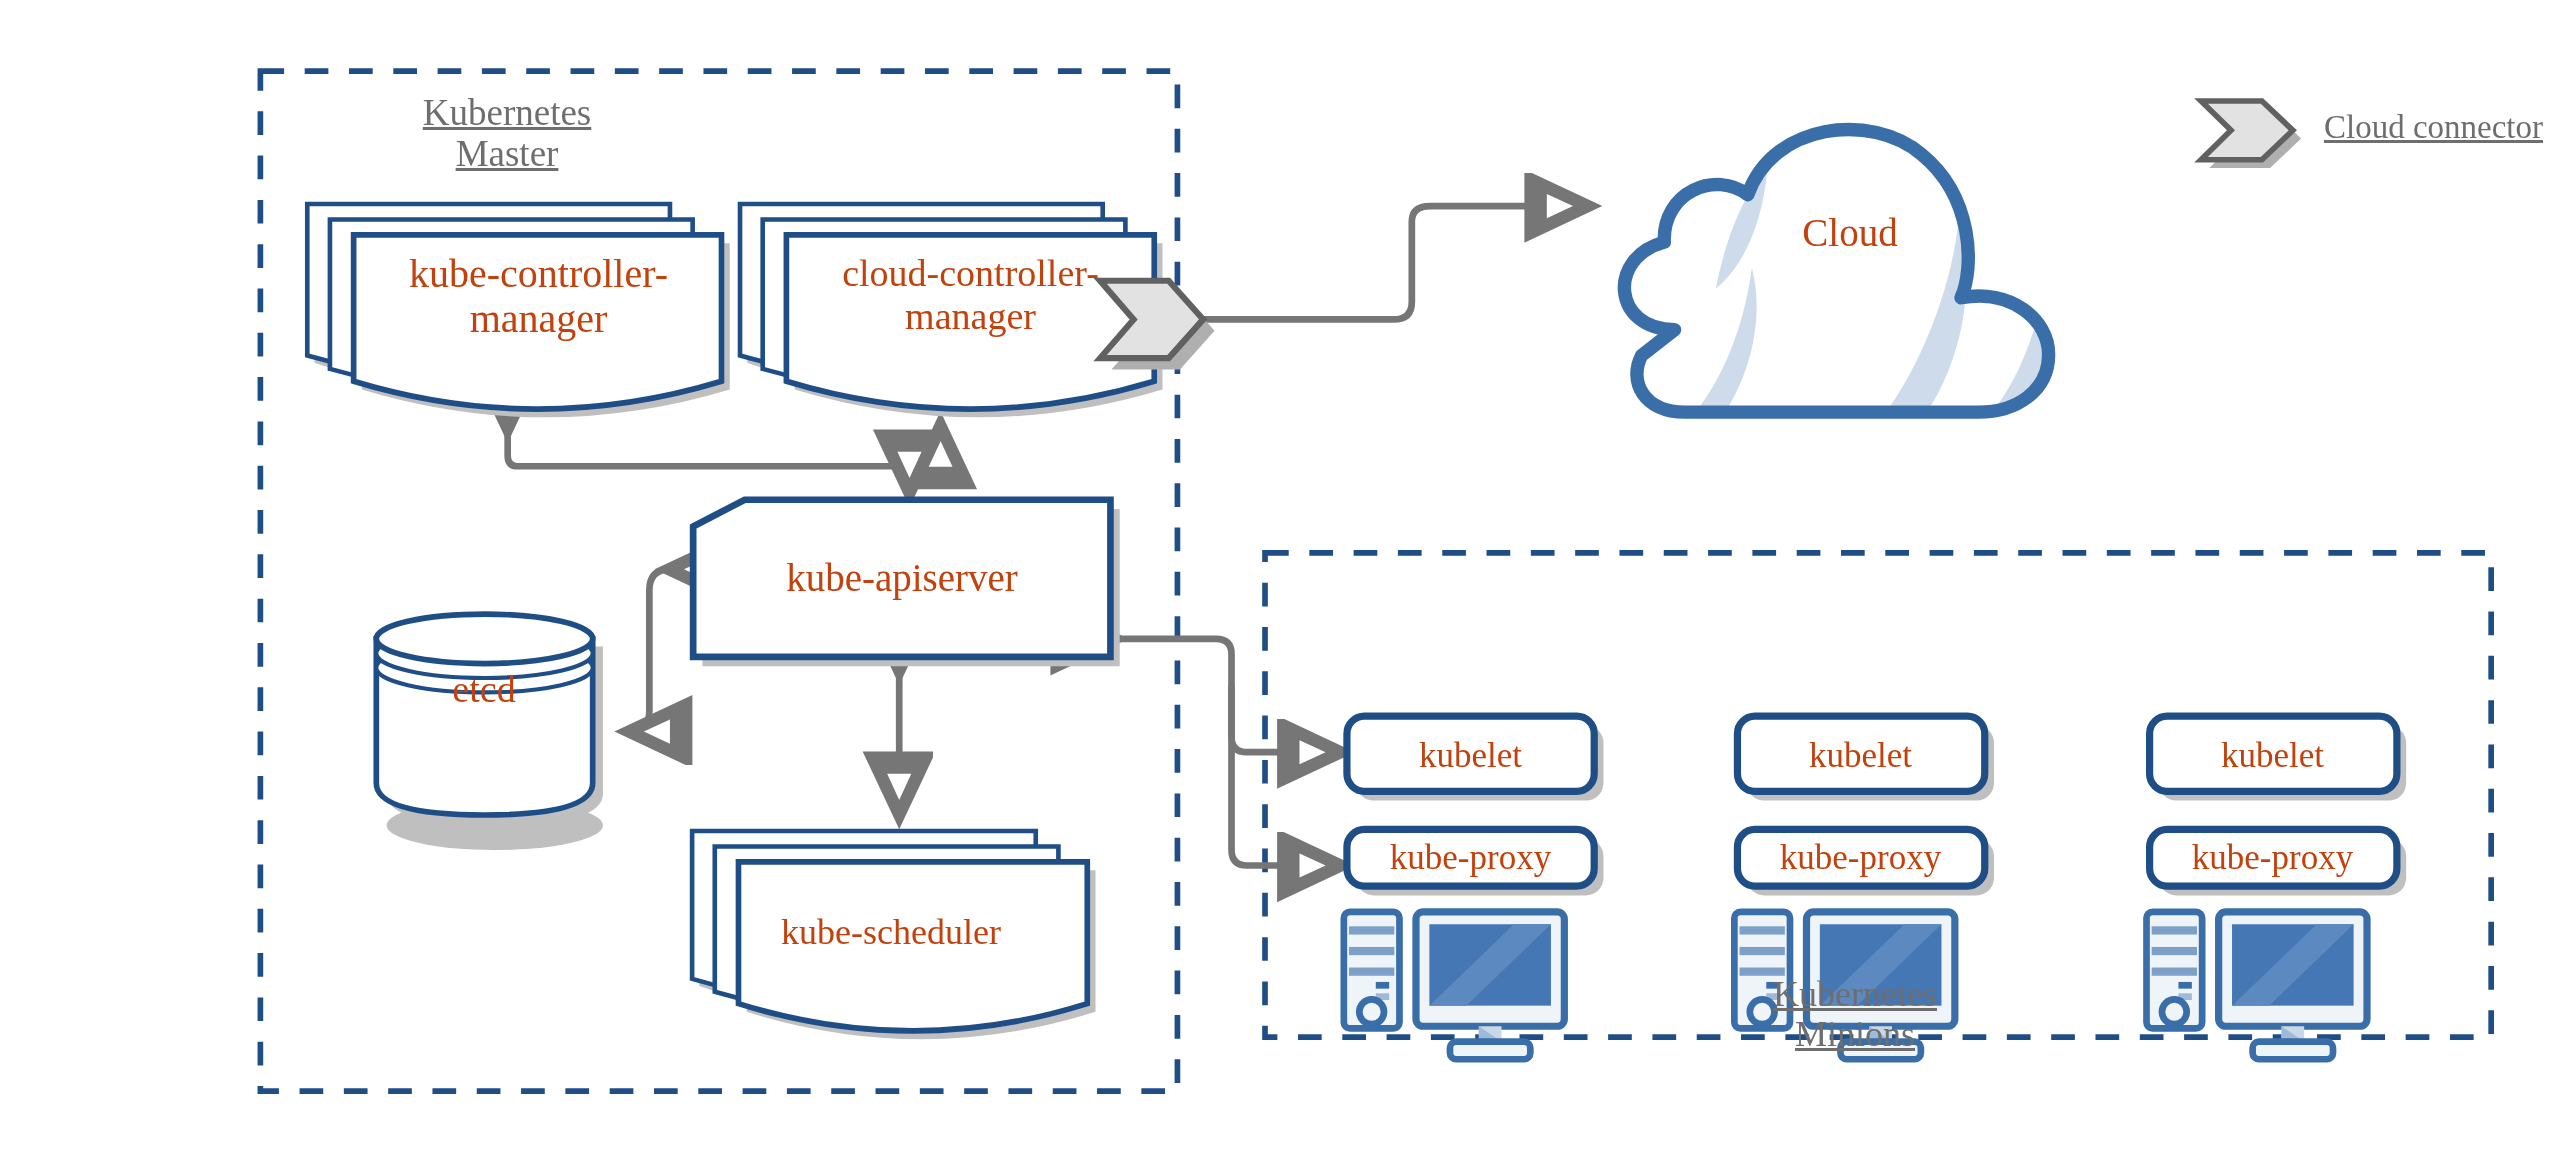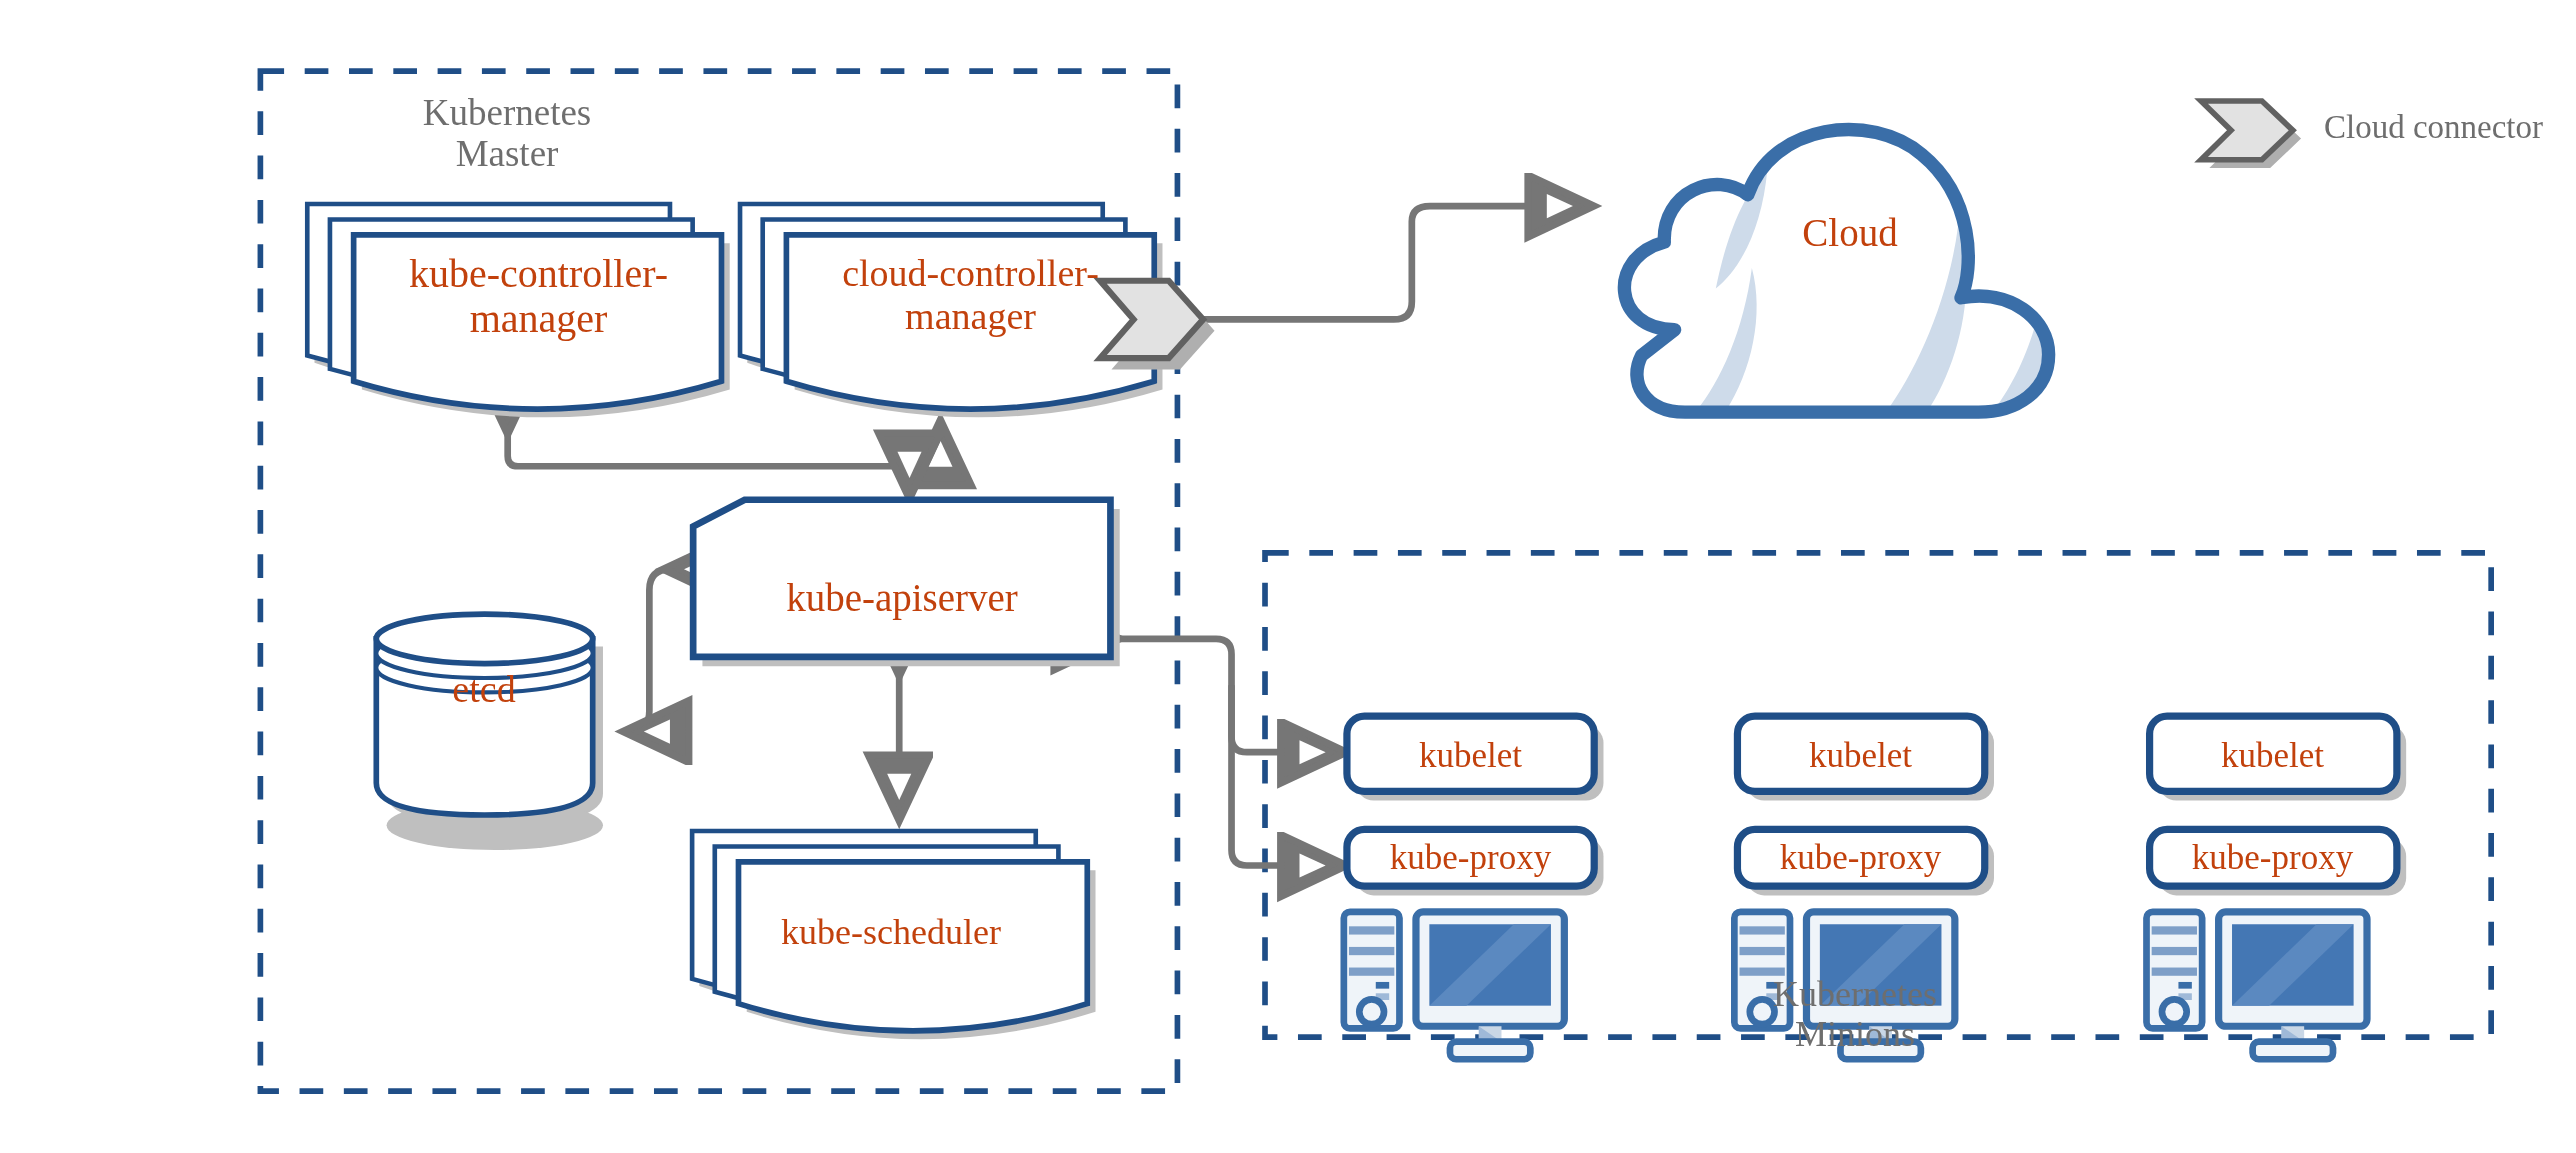--- a/index.html
+++ b/index.html
@@ -4,21 +4,21 @@
 <style>
   html,body{margin:0;padding:0;background:#ffffff;}
   body{width:2665px;height:1153px;overflow:hidden;
        font-family:"Liberation Serif","DejaVu Serif",serif;}
   #stage{position:relative;width:2665px;height:1153px;background:#fff;}
   #stage svg{position:absolute;left:0;top:0;width:2665px;height:1153px;}
   .lbl{position:absolute;text-align:center;line-height:1.12;
        font-family:"Liberation Serif","DejaVu Serif",serif;
        white-space:pre-line;pointer-events:none;}
   .lbl-blue{color:#c2410c;}
-  .lbl-gray{color:#6E6E6E;}
+  .lbl-gray{color:#6E6E6E;text-decoration:underline;}
 </style>
 </head>
 <body>
 
 <div id="stage">
 
 <svg viewBox="0 0 5172 2238" xmlns="http://www.w3.org/2000/svg">
   <defs>
     <marker id="ohead-r" markerWidth="12" markerHeight="12" refX="9.4" refY="5" orient="auto" markerUnits="strokeWidth">
       <path d="M0.6,0.4 L10.4,5 L0.6,9.6 Z" fill="#767676" stroke="#767676" stroke-width="1.1" stroke-linejoin="miter"></path>
@@ -216,21 +216,21 @@
 
 <div class="lbl lbl-gray" style="left:368px;top:92px;width:278px;font-size:37px;">Kubernetes
 Master</div>
 
 <div class="lbl lbl-blue" style="left:361px;top:252px;width:355px;font-size:40px;">kube-controller-
 manager</div>
 
 <div class="lbl lbl-blue" style="left:793px;top:252px;width:355px;font-size:38px;">cloud-controller-
 manager</div>
 
-<div class="lbl lbl-blue" style="left:701px;top:576px;width:402px;font-size:39px;">kube-apiserver</div>
+<div class="lbl lbl-blue" style="left:701px;top:556px;width:402px;font-size:39px;">kube-apiserver</div>
 
 <div class="lbl lbl-blue" style="left:381px;top:668px;width:206px;font-size:38px;">etcd</div>
 
 <div class="lbl lbl-blue" style="left:721px;top:912px;width:340px;font-size:36px;">kube-scheduler</div>
 
 <div class="lbl lbl-blue" style="left:1747px;top:211px;width:206px;font-size:39px;">Cloud</div>
 
 <div class="lbl lbl-gray" style="left:2324px;top:109px;width:340px;font-size:33px;text-align:left;">Cloud connector</div>
 
 <div class="lbl lbl-gray" style="left:1685px;top:974px;width:340px;font-size:36px;">Kubernetes

